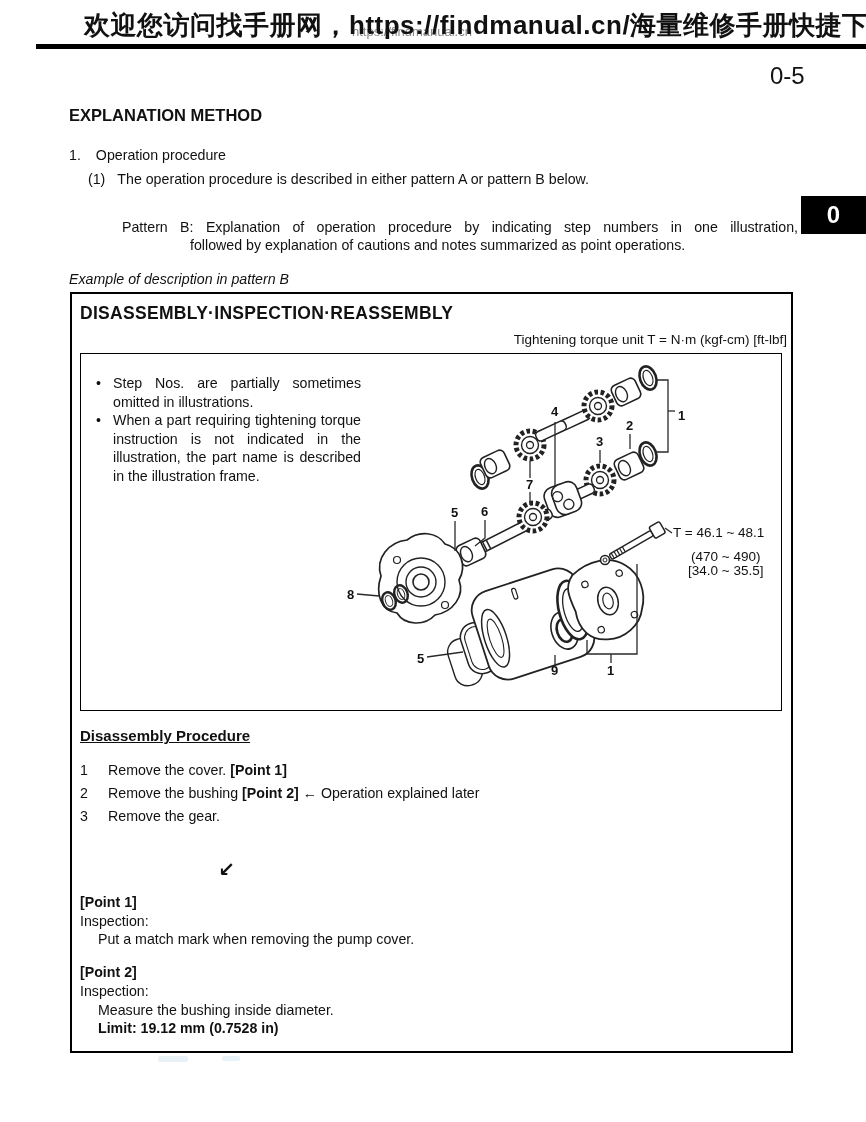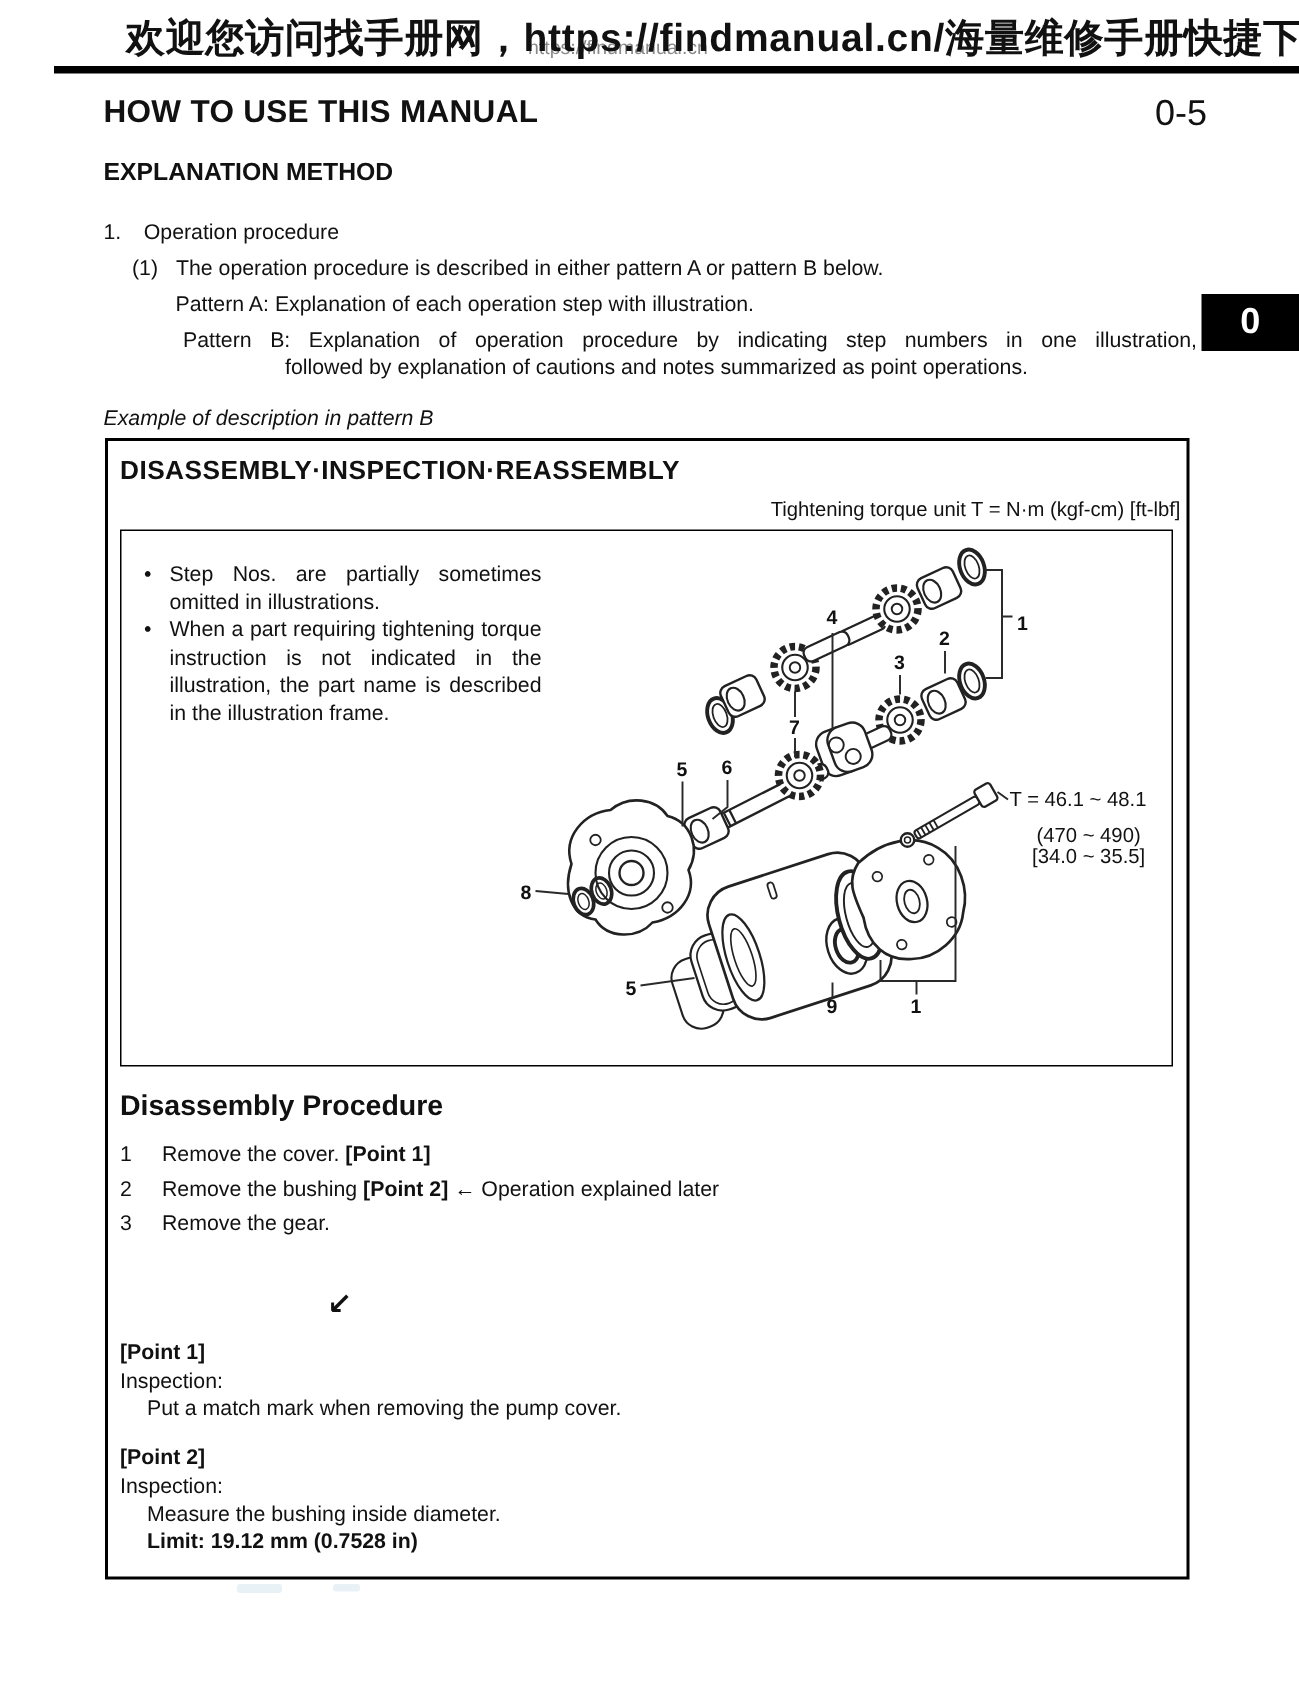--- a/index.html
+++ b/index.html
@@ -32,21 +32,21 @@
   .obox{top:292px;left:70px;width:719px;height:757px;border:2.5px solid #000;}
   .obox .title{top:9px;left:8px;font-size:17.5px;font-weight:700;letter-spacing:.3px;}
   .obox .tq-unit{top:38px;right:4px;font-size:13.5px;}
   .iframe-box{top:59px;left:8px;width:700px;height:356px;border:1.5px solid #000;}
   .notes{top:20px;left:15px;width:265px;}
   .note{display:flex;font-size:14.2px;line-height:18.5px;text-align:justify;}
   .note .b{width:17px;flex:none;}
   .diagram{top:0;left:0;width:700px;height:356px;}
   svg text{font-family:"Liberation Sans","DejaVu Sans",sans-serif;font-size:13px;font-weight:600;fill:#111;}
   svg text.tq{font-weight:400;font-size:13.5px;}
-  .proc-h{top:433px;left:8px;font-size:19px;font-weight:700;}
+  .proc-h{top:433px;left:8px;font-size:15px;font-weight:700;text-decoration:underline;}
   .step{left:8px;}
   .step .n{display:inline-block;width:28px;}
   .bold{font-weight:700;}
   .pops{top:547px;left:8px;}
   .pops .pl{font-weight:700;margin-right:10px;}
   .dl-arrow{top:563px;left:146px;font-size:20px;font-weight:700;}
   .pt-h{left:8px;font-size:14.2px;font-weight:700;}
   .pt-s{left:8px;}
   .pt-t{left:26px;}
   .smudge{top:1056px;height:6px;background:#bcd8e6;opacity:.35;border-radius:2px;}
@@ -54,35 +54,30 @@
 </head>
 <body>
 
 <div class="page">
 
   <div class="abs banner-watermark">https://findmanual.cn</div>
   <div class="abs banner">欢迎您访问找手册网，https://findmanual.cn/海量维修手册快捷下载！</div>
   <div class="abs pagenum">0-5</div>
   <div class="abs rule"></div>
 
-  <div class="abs h1">HOW TO USE THIS MANUAL</div>
   <div class="abs h2">EXPLANATION METHOD</div>
 
   <div class="abs t14 row-num">
     <span>1.</span><span class="lbl">Operation procedure</span>
   </div>
 
   <div class="abs t14 row-sub">
     <span>(1)</span><span class="txt">The operation procedure is described in either pattern A or pattern B below.</span>
   </div>
 
-  <div class="abs t14 row-pa">
-    <span>Pattern A:</span>
-    <span>Explanation of each operation step with illustration.</span>
-  </div>
 
   <div class="abs t14 row-pb">
     <span>Pattern B:</span>
     <span>Explanation of operation procedure by indicating step numbers in one illustration,</span>
   </div>
   <div class="abs t14 row-pb2">followed by explanation of cautions and notes summarized as point operations.</div>
 
   <div class="abs chapter-tab">
     <span>0</span>
   </div>

